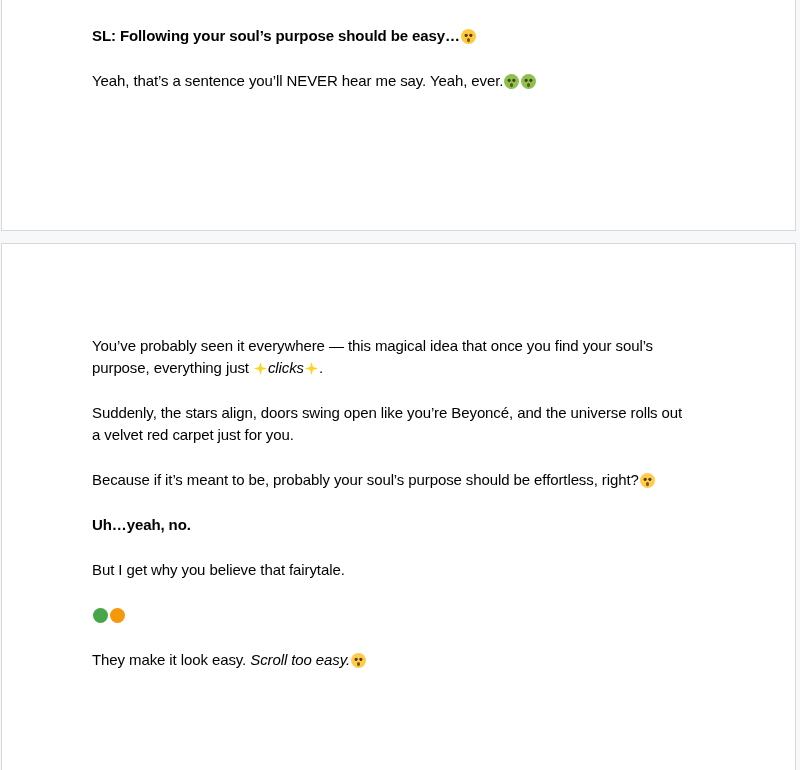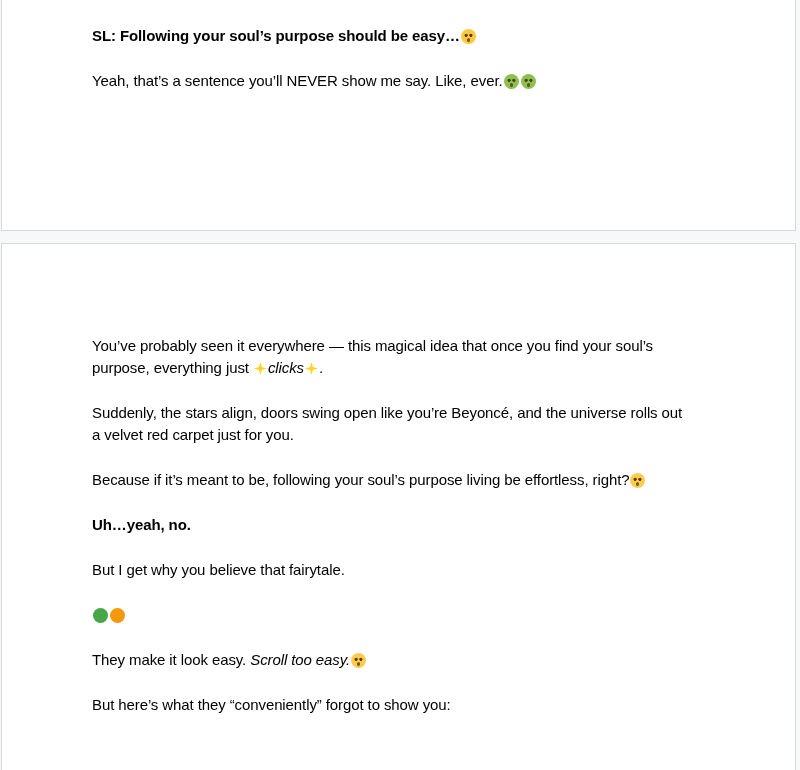--- a/index.html
+++ b/index.html
@@ -71,29 +71,28 @@
     clip-path: polygon(50% 0%, 61% 39%, 100% 50%, 61% 61%, 50% 100%, 39% 61%, 0% 50%, 39% 39%);
   }
 </style>
 </head>
 <body>
 
 <div class="viewer">
   <div class="page page1">
     <div class="content content1">
         <p><span class="b">SL: Following your soul’s purpose should be easy…</span><span class="emoji face" title="😳" style="background-color: rgb(255, 201, 62);"></span></p>
-        <p><span>Yeah, that’s a sentence you’ll NEVER show me say. Like, ever.</span><span class="emoji face" title="🤢" style="background-color: rgb(140, 193, 82);"></span><span class="emoji face" title="🤢" style="background-color: rgb(140, 193, 82);"></span></p>
+        <p><span>Yeah, that’s a sentence you’ll NEVER hear me say. Yeah, ever.</span><span class="emoji face" title="🤢" style="background-color: rgb(140, 193, 82);"></span><span class="emoji face" title="🤢" style="background-color: rgb(140, 193, 82);"></span></p>
       </div>
   </div>
 
   <div class="page page2">
     <div class="content content2">
         <p><span>You’ve probably seen it everywhere — this magical idea that once you find your soul’s purpose, everything just </span><span class="emoji sparkle" title="✨" style="background-color: rgb(255, 211, 33);"></span><span class="i">clicks</span><span class="emoji sparkle" title="✨" style="background-color: rgb(255, 211, 33);"></span><span>.</span></p>
         <p><span>Suddenly, the stars align, doors swing open like you’re Beyoncé, and the universe rolls out a velvet red carpet just for you.</span></p>
-        <p><span>Because if it’s meant to be, following your soul’s purpose living be effortless, right?</span><span class="emoji face" title="🙂" style="background-color: rgb(255, 204, 77);"></span></p>
+        <p><span>Because if it’s meant to be, probably your soul’s purpose should be effortless, right?</span><span class="emoji face" title="🙂" style="background-color: rgb(255, 204, 77);"></span></p>
         <p><span class="b">Uh…yeah, no.</span></p>
         <p><span>But I get why you believe that fairytale.</span></p>
         <p><span class="emoji" title="🌴" style="background-color: rgb(71, 166, 71);"></span><span class="emoji" title="🍹" style="background-color: rgb(245, 152, 12);"></span></p>
         <p><span>They make it look easy. </span><span class="i">Scroll too easy.</span><span class="emoji face" title="🤔" style="background-color: rgb(255, 203, 76);"></span></p>
-        <p><span>But here’s what they “conveniently” forgot to show you:</span></p>
       </div>
   </div>
 </div>
 
 </body></html>

